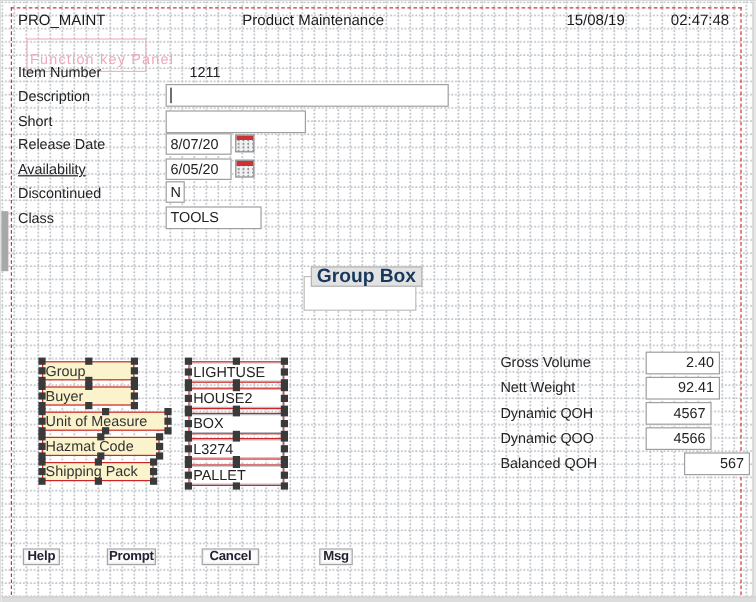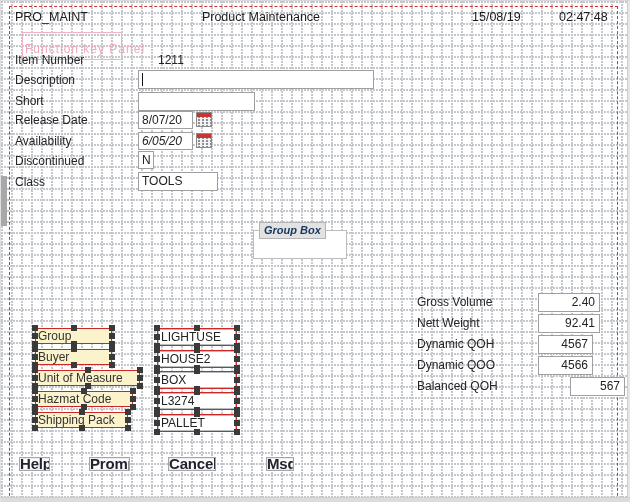--- a/index.html
+++ b/index.html
@@ -41,44 +41,44 @@
       linear-gradient(#cc3333 0 4px, transparent 4px),
       radial-gradient(circle at 1px 1px, #8a8f96 0.8px, transparent 1px);
     background-size:100% 100%, 4px 3px;
     background-position:0 0, 1px 6px;
   }
   
   .gbox{left:252px; top:229px; width:94px; height:29px; background:#fff; border:1px solid #bdbdbd; box-sizing:border-box;}
   .gtitle{
     left:258px; top:221px; padding:0 4px; line-height:15px;
     background:#e2e2e2; border:1px solid #b4b4b4;
-    font-weight:bold; color:#17375d; font-size:11px; white-space:nowrap;font-style:italic;
+    font-weight:bold; color:#17375d; font-size:16px; white-space:nowrap;
   }
   
-  .sel{box-sizing:border-box; border:1px solid #cc2626;margin-top:27px;}
+  .sel{box-sizing:border-box; border:1px solid #cc2626;}
   .sel::after{
     content:""; position:absolute; left:-4px; top:-4px; right:-4px; bottom:-4px;
     background-image:
       linear-gradient(#3a3a3a,#3a3a3a),linear-gradient(#3a3a3a,#3a3a3a),
       linear-gradient(#3a3a3a,#3a3a3a),linear-gradient(#3a3a3a,#3a3a3a),
       linear-gradient(#3a3a3a,#3a3a3a),linear-gradient(#3a3a3a,#3a3a3a),
       linear-gradient(#3a3a3a,#3a3a3a),linear-gradient(#3a3a3a,#3a3a3a);
     background-position:0 0,50% 0,100% 0,0 50%,100% 50%,0 100%,50% 100%,100% 100%;
     background-size:6px 6px; background-repeat:no-repeat;
     pointer-events:none;
   }
   .ylabel{background:#fbf3cc; line-height:15px; padding:0 2px; color:#333; white-space:nowrap;}
   .sinput{background:#fff; box-shadow:inset 0 0 0 1px #b9bdc2; line-height:16px; padding:0 3px; color:#222; white-space:nowrap;}
   
   .mlbl{left:416px; white-space:nowrap; color:#242424;}
   .mval{border:1px solid #9f9f9f; background:#fff; box-sizing:border-box; line-height:17px; padding:0 4px; text-align:right; white-space:nowrap;}
   
   .fbtn{
     border:1px solid #a5a5a5; background:#fcfcfc; box-shadow:inset 0 0 0 1px #ececec;
-    box-sizing:border-box; text-align:center; font-weight:bold; font-size:15px;
+    box-sizing:border-box; text-align:center; font-weight:bold; font-size:11px;
     line-height:12px; color:#222233; letter-spacing:-0.2px; white-space:nowrap; overflow:hidden;
   }
   
   .edge-right{left:626px; top:0; width:4px; height:502px; background:#e6e6e6; border-left:1px solid #cfcfcf; box-sizing:border-box;}
   .edge-bottom{left:0; top:496px; width:630px; height:6px; background:#dcdcdc; border-top:1px solid #cfcfcf; box-sizing:border-box;}
   .scroll-thumb{left:0; top:175px; width:6px; height:50px; background:#a8a8a8;}
 </style>
 </head>
 <body>
 
@@ -103,22 +103,22 @@
     <div class="abs field" style="left:137px; top:69px; width:236px; height:19px;"></div>
     <div class="abs caret" style="left:141px; top:72px;"></div>
 
     <div class="abs lbl" style="top:93px;">Short</div>
     <div class="abs field" style="left:137px; top:91px; width:117px; height:19px;"></div>
 
     <div class="abs lbl" style="top:112px;">Release Date</div>
     <div class="abs field" style="left:137px; top:110px; width:55px; height:18px;">8/07/20</div>
     <div class="abs cal" style="left:195px; top:111px;"></div>
 
-    <div class="abs lbl" style="top:133px;">Availability</div>
-    <div class="abs field" style="left:137px; top:131px; width:55px; height:18px;font-style:italic;">6/05/20</div>
+    <div class="abs lbl" style="top:133px;text-decoration:underline;">Availability</div>
+    <div class="abs field" style="left:137px; top:131px; width:55px; height:18px;">6/05/20</div>
     <div class="abs cal" style="left:195px; top:132px;"></div>
 
     <div class="abs lbl" style="top:153px;">Discontinued</div>
     <div class="abs field" style="left:137px; top:150px; width:16px; height:18px;">N</div>
 
     <div class="abs lbl" style="top:174px;">Class</div>
     <div class="abs field" style="left:137px; top:171px; width:80px; height:19px;">TOOLS</div>
 
     <div class="abs gbox"></div>
     <div class="abs gtitle">Group Box</div>

